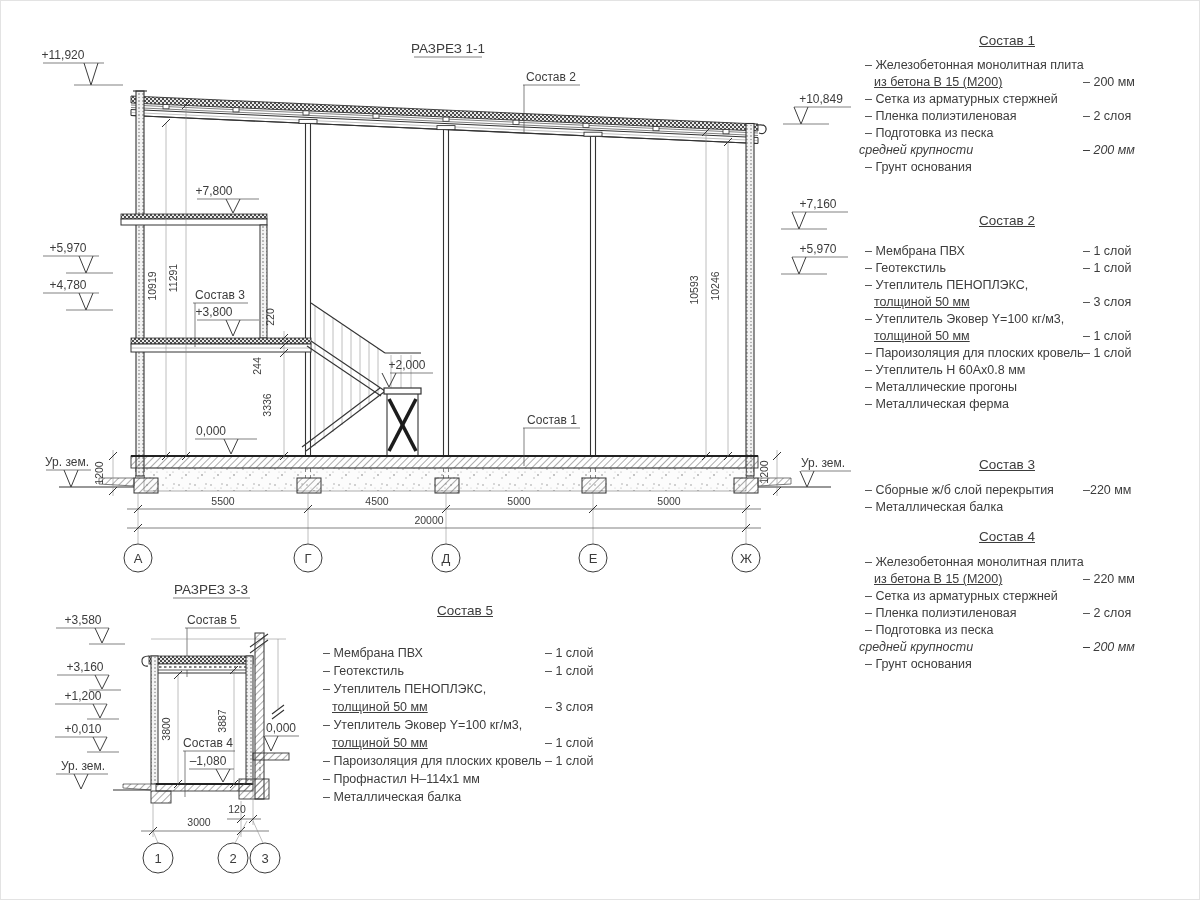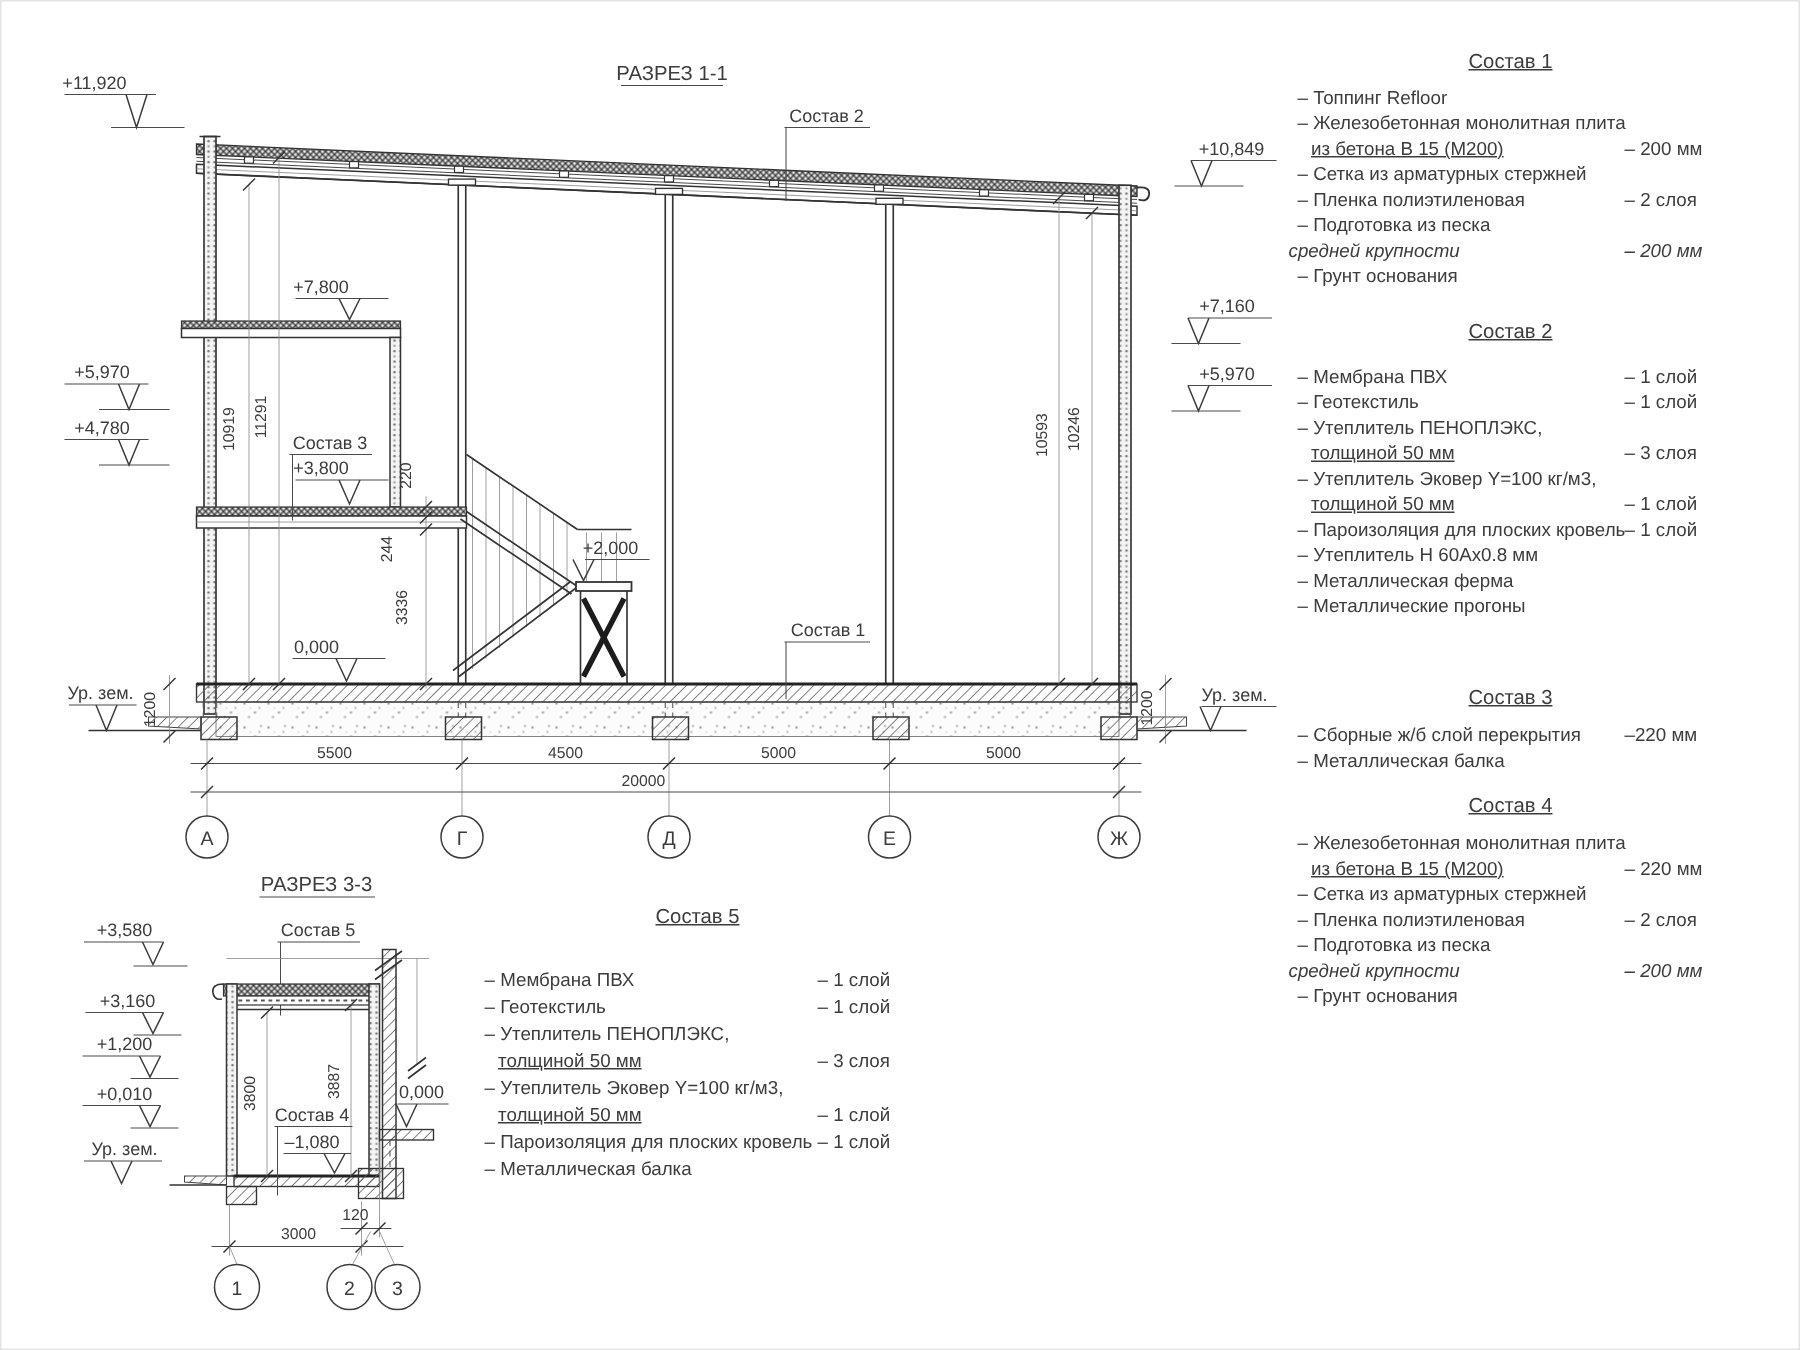--- a/index.html
+++ b/index.html
@@ -406,43 +406,42 @@
         <text class="ax" x="232" y="862" text-anchor="middle">2</text>
         <text class="ax" x="264" y="862" text-anchor="middle">3</text>
       </g>
     </g>
   </g>
 </svg>
 
 <div class="list" id="comp1" style="left:858px;top:32px;">
   <div class="hd">Состав 1</div>
   <div style="height:9px"></div>
-  <div class="row"><span>– Топпинг Refloor</span><span class="val"></span></div>
   <div class="row"><span>– Железобетонная монолитная плита</span><span class="val"></span></div>
   <div class="row cont"><span>из бетона В 15 (М200)</span><span class="val">– 200 мм</span></div>
   <div class="row"><span>– Сетка из арматурных стержней</span><span class="val"></span></div>
   <div class="row"><span>– Пленка полиэтиленовая</span><span class="val">– 2 слоя</span></div>
   <div class="row"><span>– Подготовка из песка</span><span class="val"></span></div>
   <div class="row flush"><span>средней крупности</span><span class="val">– 200 мм</span></div>
   <div class="row"><span>– Грунт основания</span><span class="val"></span></div>
 </div>
 
 <div class="list" id="comp2" style="left:858px;top:212px;">
   <div class="hd">Состав 2</div>
   <div style="height:15px"></div>
   <div class="row"><span>– Мембрана ПВХ</span><span class="val">– 1 слой</span></div>
   <div class="row"><span>– Геотекстиль</span><span class="val">– 1 слой</span></div>
   <div class="row"><span>– Утеплитель ПЕНОПЛЭКС,</span><span class="val"></span></div>
   <div class="row cont"><span>толщиной 50 мм</span><span class="val">– 3 слоя</span></div>
   <div class="row"><span>– Утеплитель Эковер Y=100 кг/м3,</span><span class="val"></span></div>
   <div class="row cont"><span>толщиной 50 мм</span><span class="val">– 1 слой</span></div>
   <div class="row"><span>– Пароизоляция для плоских кровель</span><span class="val">– 1 слой</span></div>
   <div class="row"><span>– Утеплитель Н 60Ах0.8 мм</span><span class="val"></span></div>
+  <div class="row"><span>– Металлические прогоны</span><span class="val"></span></div>
   <div class="row"><span>– Металлическая ферма</span><span class="val"></span></div>
-  <div class="row"><span>– Металлические прогоны</span><span class="val"></span></div>
 </div>
 
 <div class="list" id="comp3" style="left:858px;top:456px;">
   <div class="hd">Состав 3</div>
   <div style="height:10px"></div>
   <div class="row"><span>– Сборные ж/б слой перекрытия</span><span class="val">–220 мм</span></div>
   <div class="row"><span>– Металлическая балка</span><span class="val"></span></div>
 </div>
 
 <div class="list" id="comp4" style="left:858px;top:528px;">
@@ -460,16 +459,17 @@
 <div class="list" id="comp5" style="left:316px;top:602px;">
   <div class="hd">Состав 5</div>
   <div style="height:26px"></div>
   <div class="row"><span>– Мембрана ПВХ</span><span class="val">– 1 слой</span></div>
   <div class="row"><span>– Геотекстиль</span><span class="val">– 1 слой</span></div>
   <div class="row"><span>– Утеплитель ПЕНОПЛЭКС,</span><span class="val"></span></div>
   <div class="row cont"><span>толщиной 50 мм</span><span class="val">– 3 слоя</span></div>
   <div class="row"><span>– Утеплитель Эковер Y=100 кг/м3,</span><span class="val"></span></div>
   <div class="row cont"><span>толщиной 50 мм</span><span class="val">– 1 слой</span></div>
   <div class="row"><span>– Пароизоляция для плоских кровель</span><span class="val">– 1 слой</span></div>
+  <div class="row"><span>– Профнастил Н–114х1 мм</span><span class="val"></span></div>
   <div class="row"><span>– Металлическая балка</span><span class="val"></span></div>
 </div>
 
 </div>
 
 </body></html>

